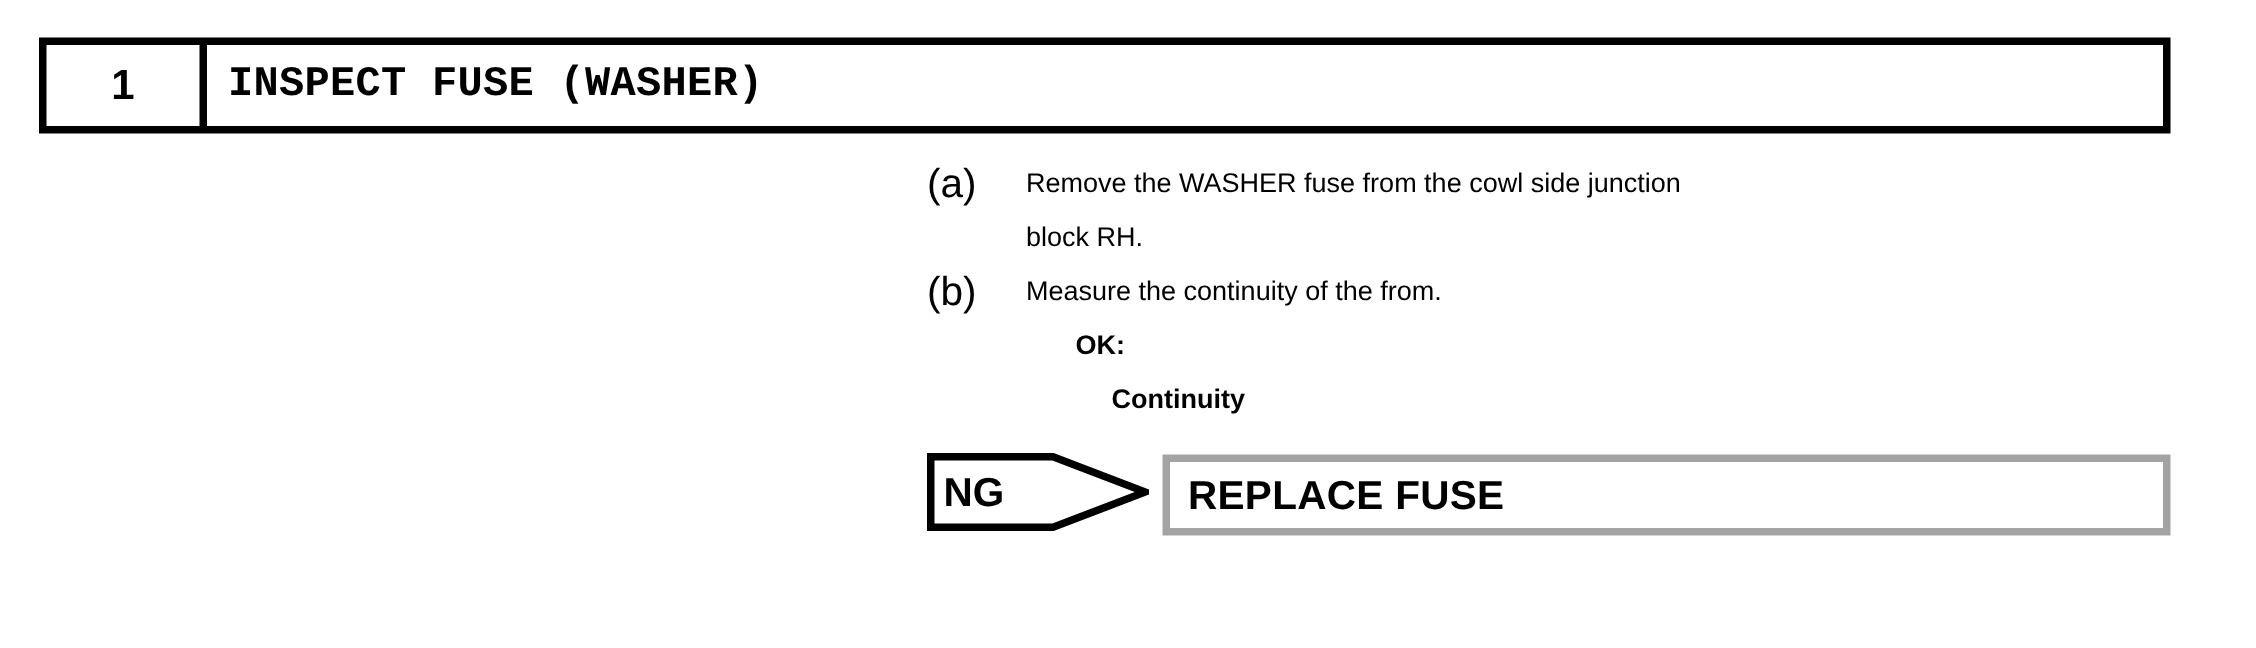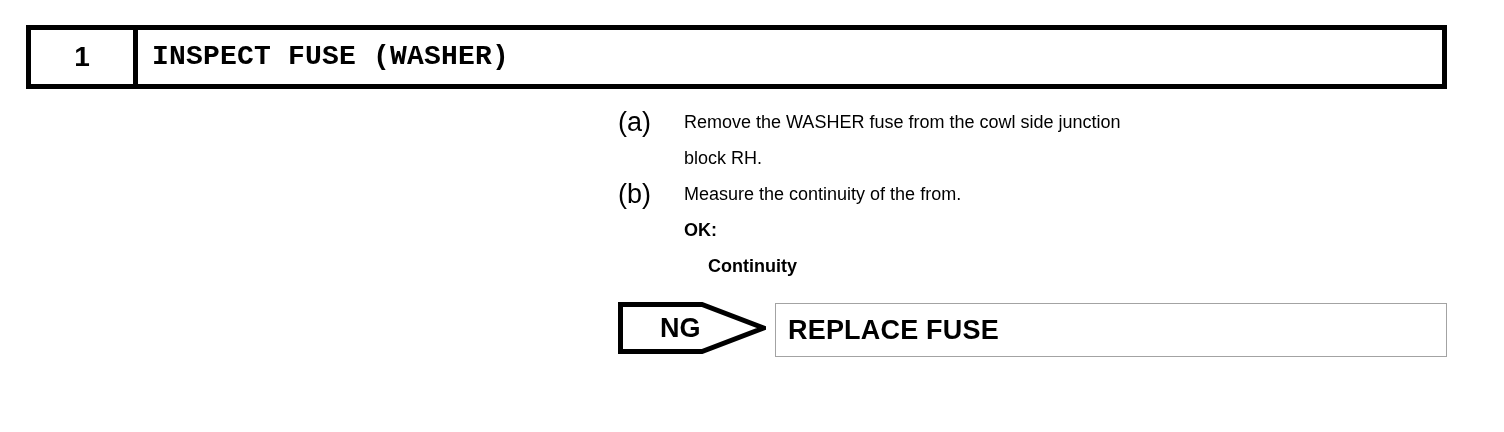--- a/index.html
+++ b/index.html
@@ -83,20 +83,21 @@
     white-space: nowrap;
   }
   .instr-text {
     flex: 1 1 auto;
     font-size: 18px;
     line-height: 36px;
     white-space: nowrap;
   }
   .instr-text.bold {
     font-weight: bold;
+    margin-left: 33px;
   }
   .instr-text.indent {
     padding-left: 24px;
   }
 
   
   .result-row {
     position: absolute;
     left: 618px;
     top: 300px;
@@ -111,38 +112,38 @@
     width: 148px;
     height: 52px;
   }
   .ng-arrow svg {
     display: block;
     width: 148px;
     height: 52px;
   }
   .ng-label {
     position: absolute;
-    left: 42px;
+    left: 11px;
     top: 0px;
     width: 60px;
     height: 52px;
     line-height: 52px;
     font-size: 27px;
     font-weight: bold;
     text-align: left;
   }
 
   .result-box {
     position: absolute;
     left: 157px;
     top: 3px;
     width: 672px;
     height: 54px;
     box-sizing: border-box;
-    border: 1px solid #a3a3a3;
+    border: 5px solid #a3a3a3;
     background: #ffffff;
     display: flex;
     align-items: center;
     padding-left: 12px;
   }
   .result-box-text {
     font-size: 27px;
     font-weight: bold;
     line-height: 1;
     letter-spacing: 0.2px;

